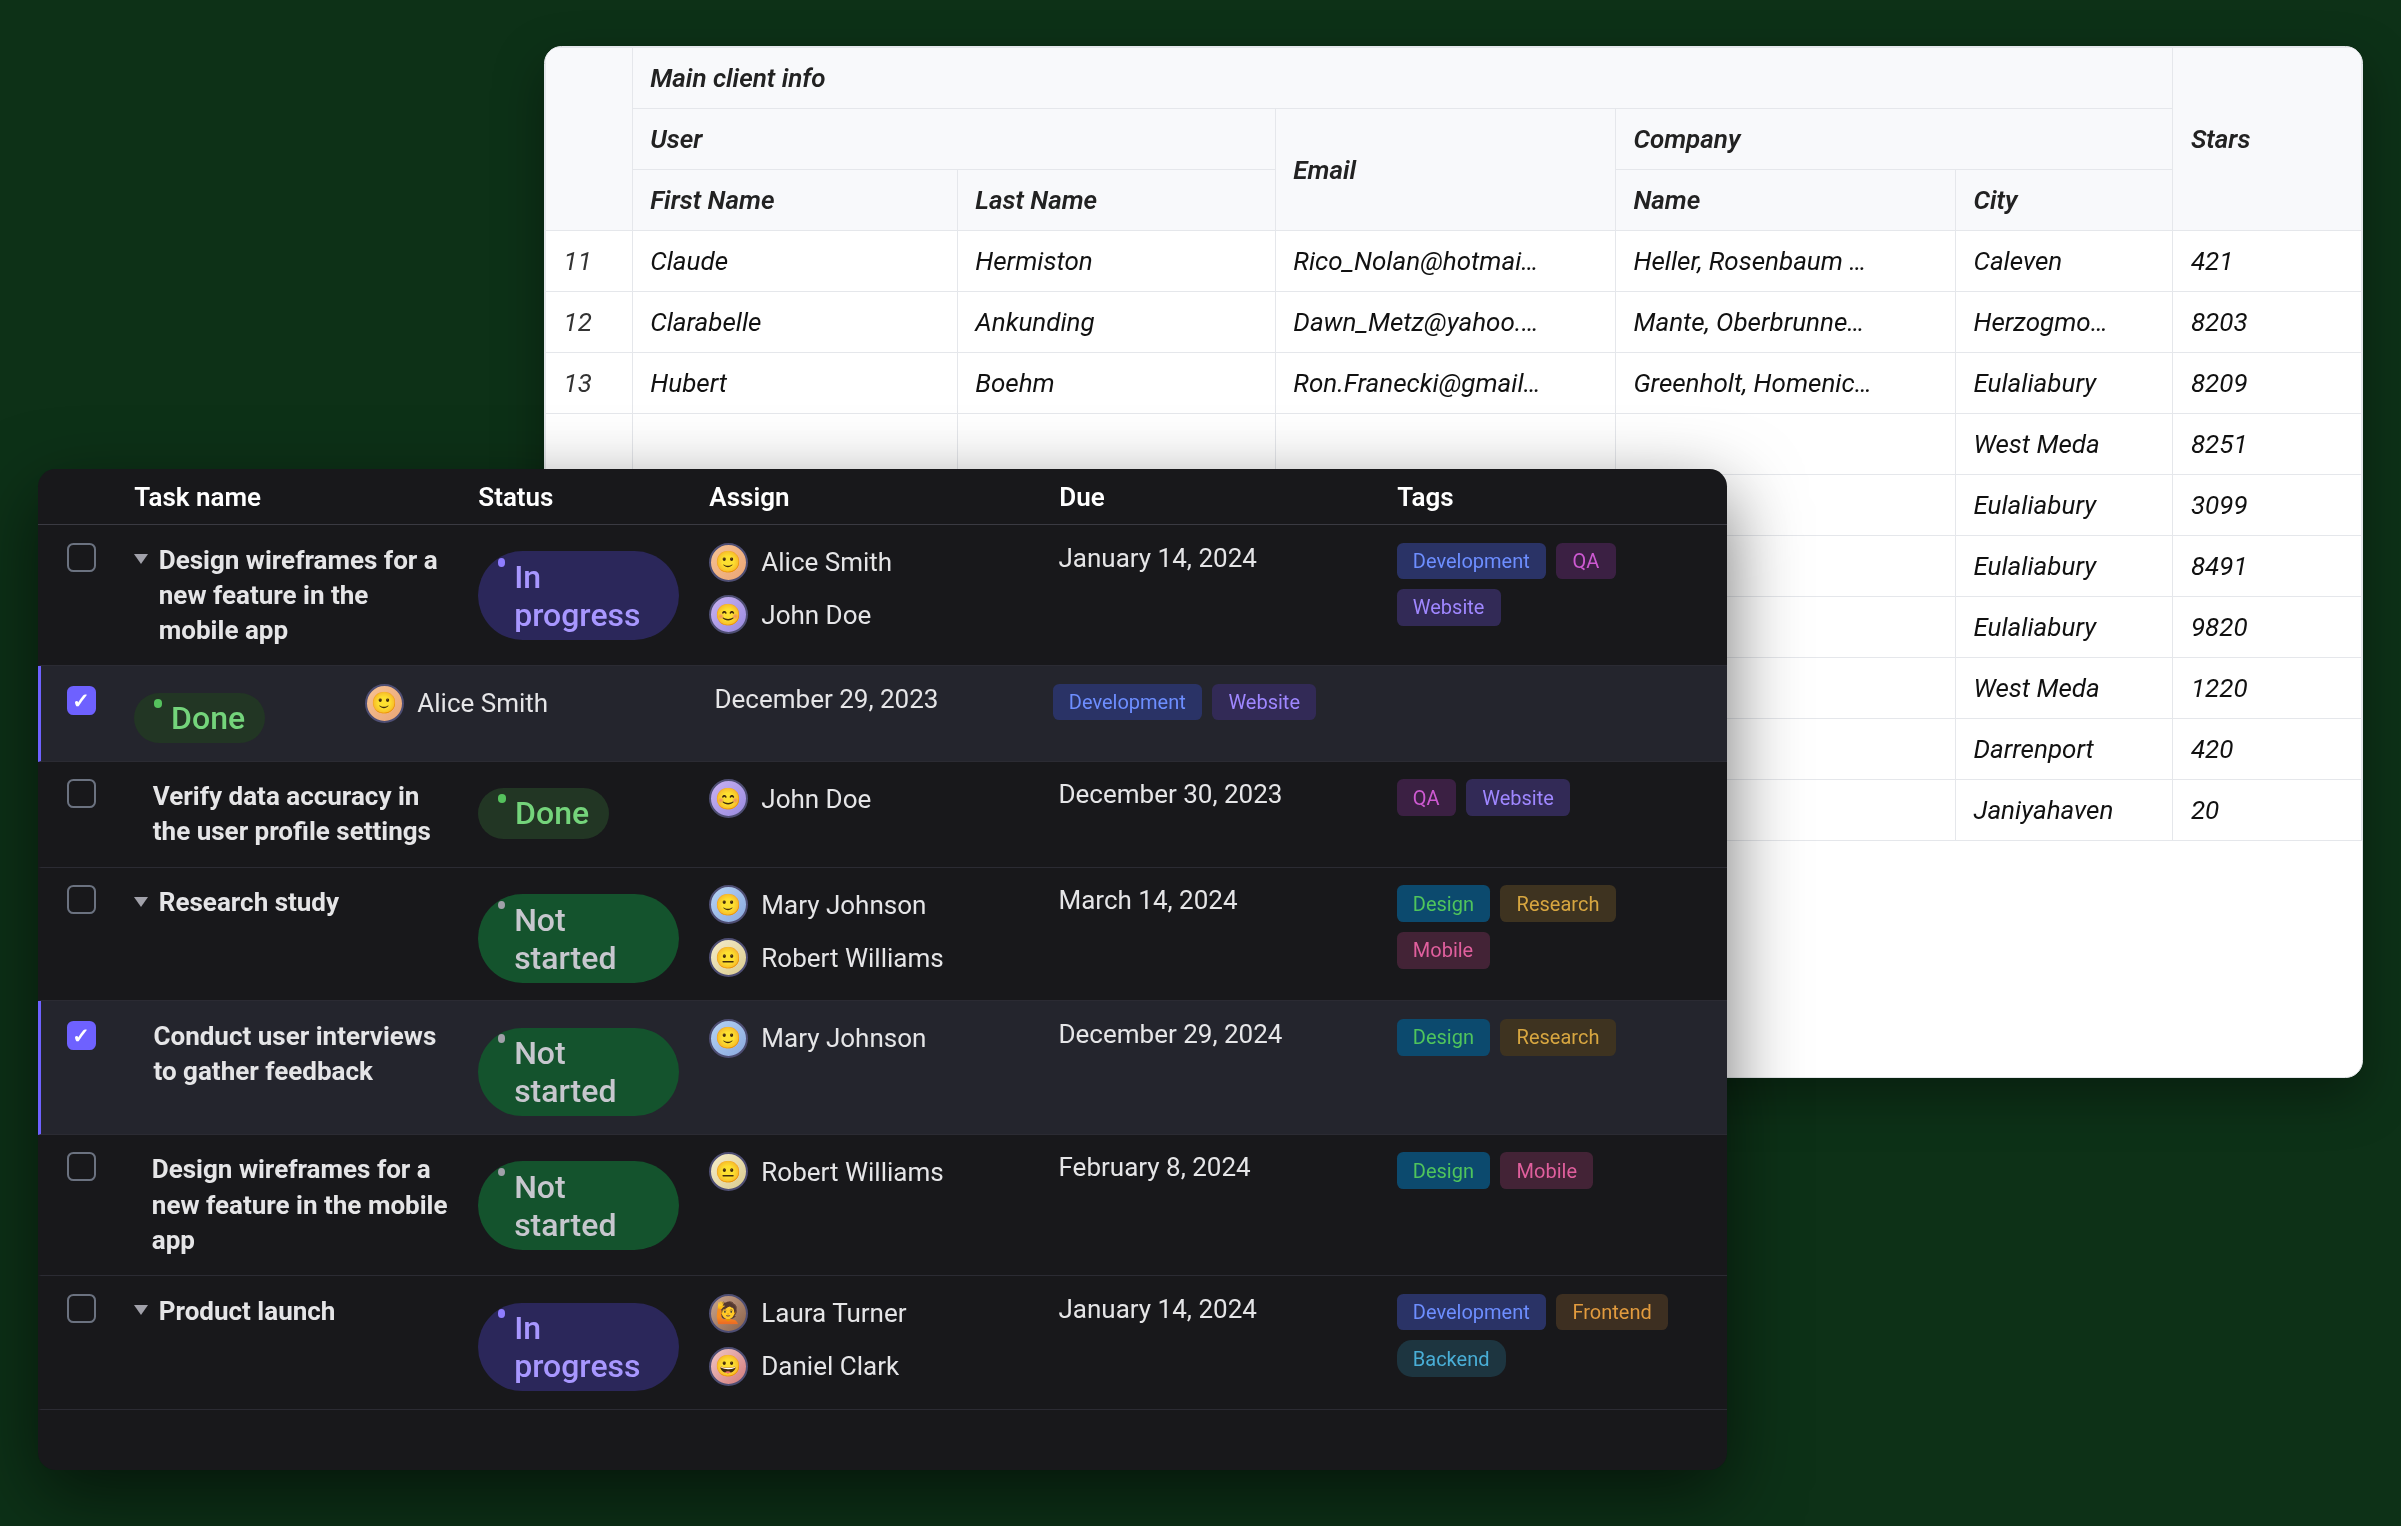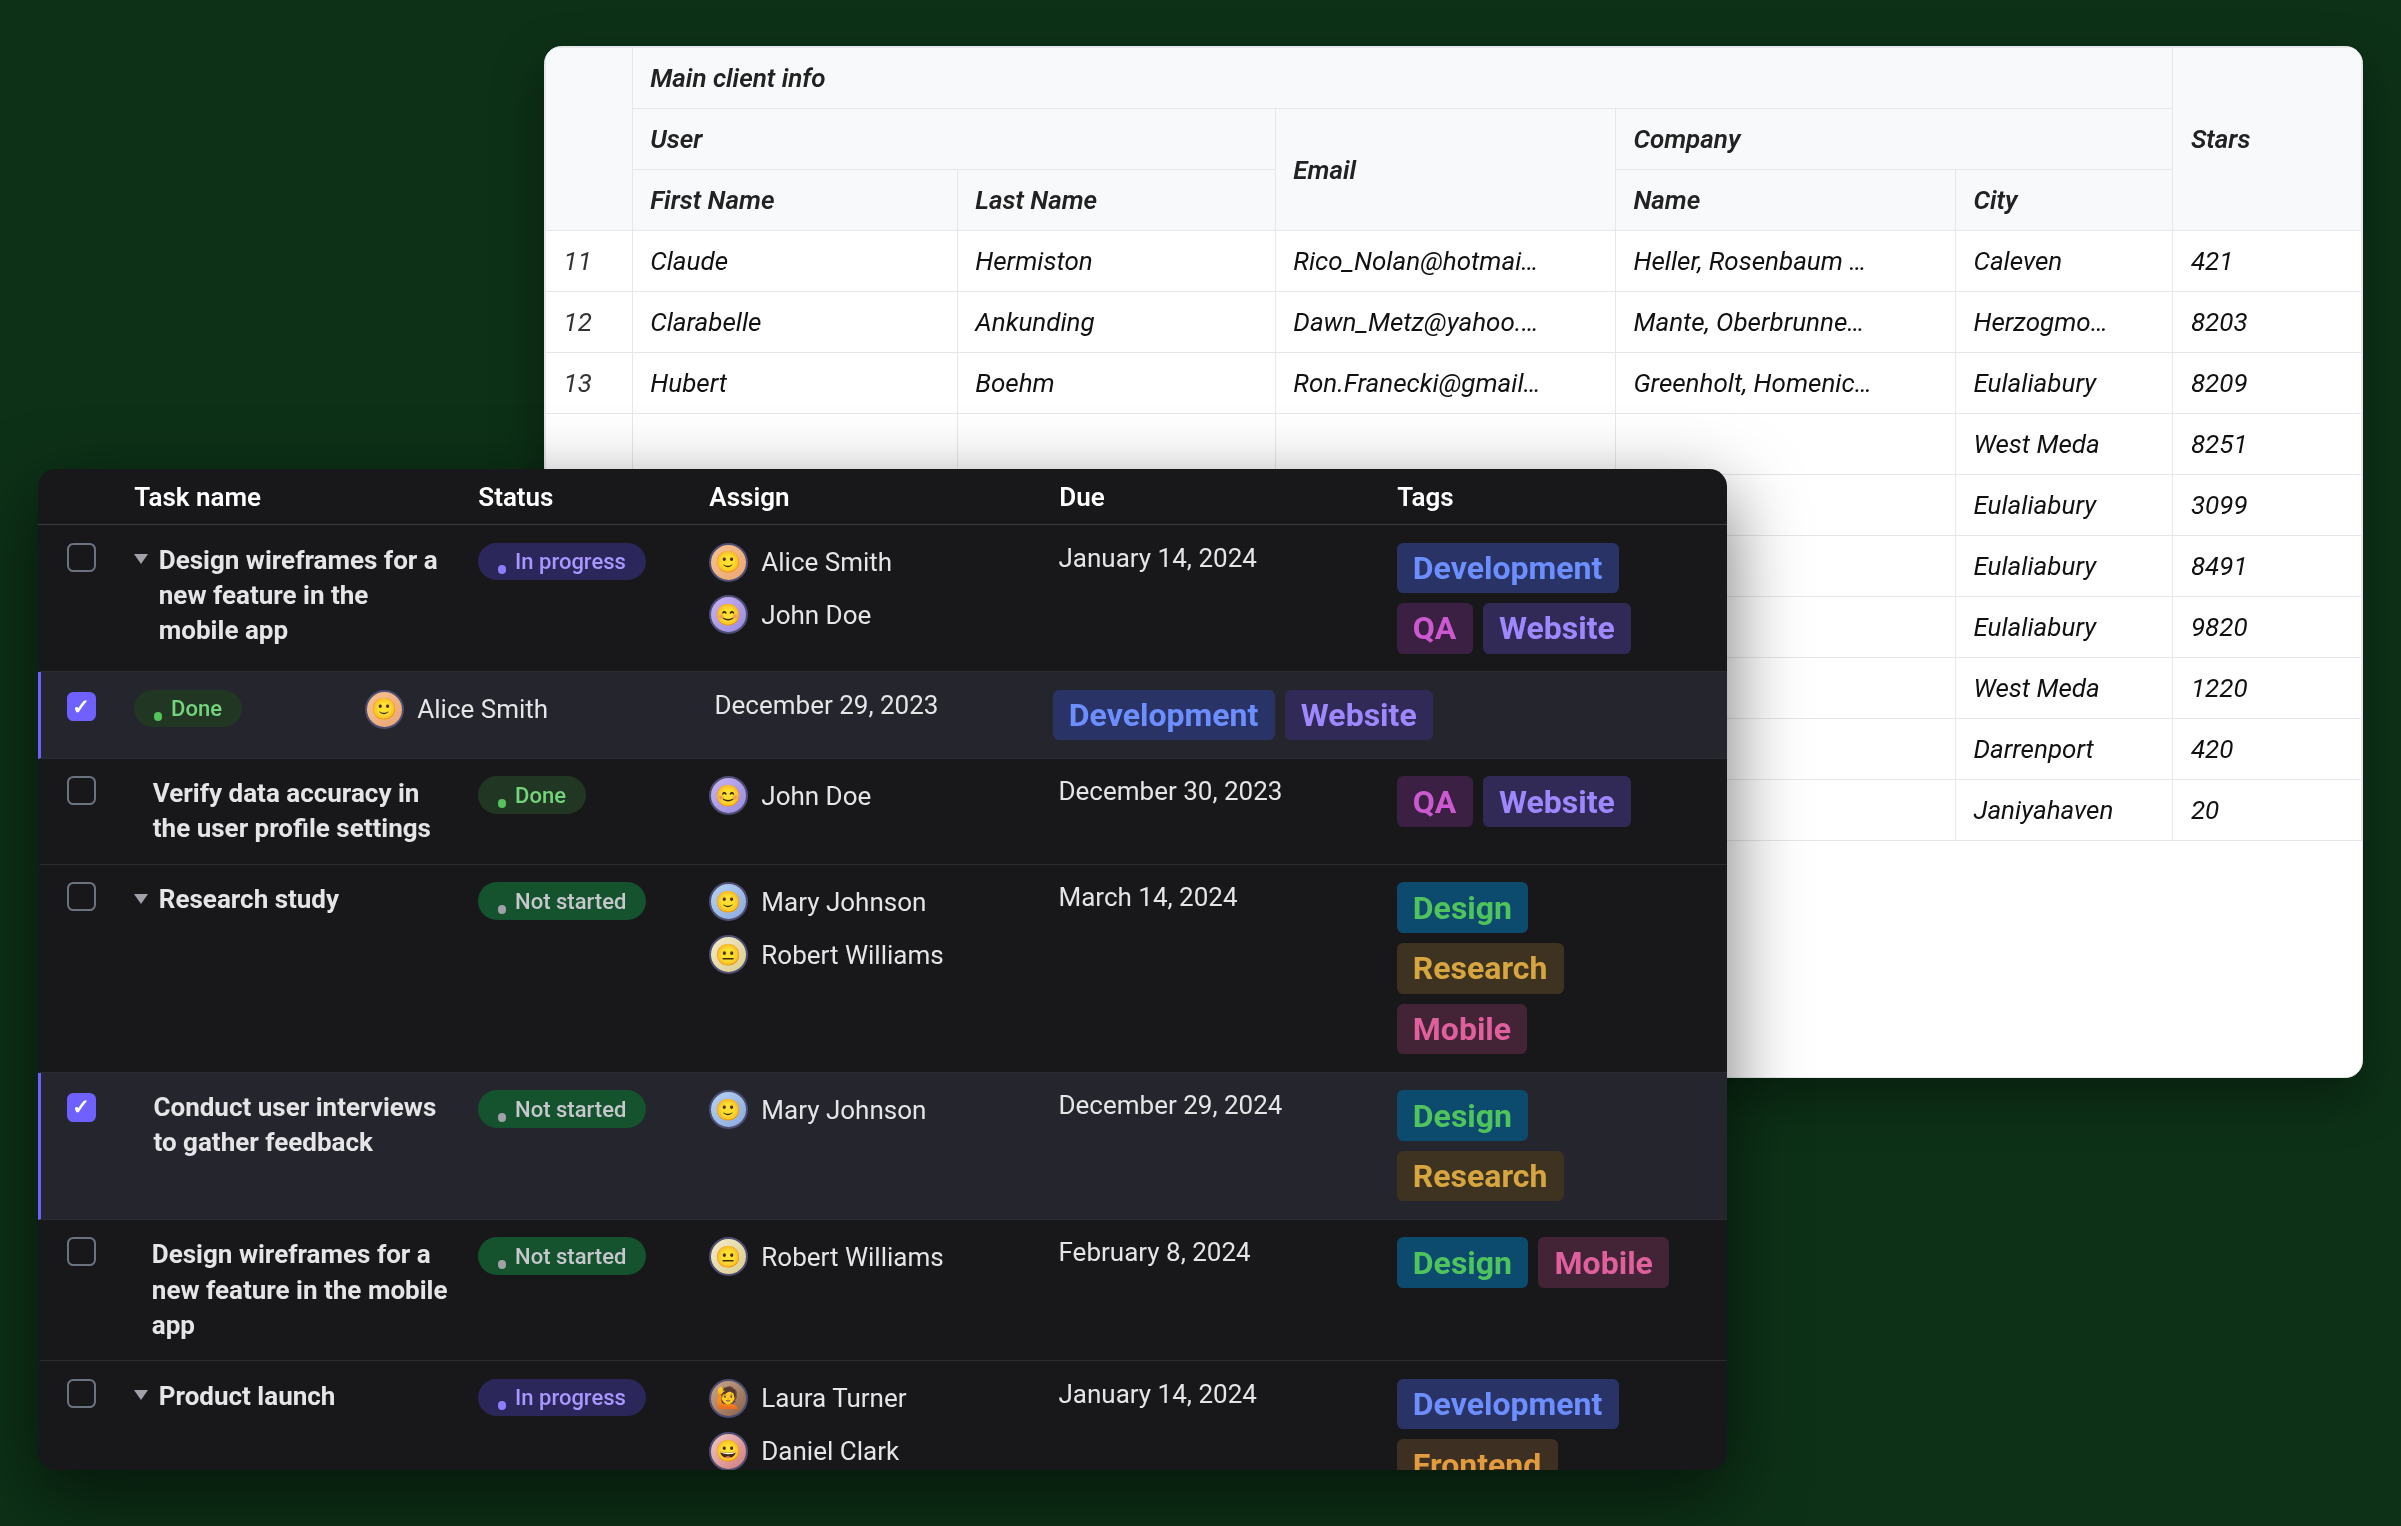--- a/index.html
+++ b/index.html
@@ -127,24 +127,24 @@
     margin-top: 11.3px;
   }
   .nocaret {
     display:inline-block;
     width:15px;
     height:10px;
     margin-top:11.3px;
   }
 
   .pill {
-    display:inline-flex; align-items:flex-end; gap:8.8px;
+    display:inline-flex; align-items:flex-start; gap:8.8px;
     border-radius: 625px;
     padding: 6.3px 20px;
-    font-size: 22px;
+    font-size: 32px;
     font-weight: 500;
   }
   .pill .dot { width:8.8px; height:8.8px; border-radius:50%; }
   .pill.inprogress { background:#2b275a; color:#a897ff; }
   .pill.inprogress .dot { background:#8f7dff; }
   .pill.done { background:#223624; color:#74d47b; }
   .pill.done .dot { background:#55c25d; }
   .pill.notstarted { background:#14532d; color:#c7c7ce; }
   .pill.notstarted .dot { background:#a1a1aa; }
 
@@ -161,22 +161,22 @@
   .avatar.a2{background:linear-gradient(135deg,#c9b2f2,#988adf);}
   .avatar.a3{background:linear-gradient(135deg,#b6d3f4,#8aa9de);}
   .avatar.a4{background:linear-gradient(135deg,#f4eccb,#dacb8e);}
   .avatar.a6{background:linear-gradient(135deg,#caa68f,#8a6148);}
   .avatar.a7{background:linear-gradient(135deg,#f0c7c7,#d27a7a);}
 
   .tags { display:flex; flex-wrap:wrap; gap:10px; }
   .tag {
     padding: 6.3px 16.3px;
     border-radius: 6.3px;
-    font-size: 32px;
-    font-weight: 700;
+    font-size: 20px;
+    font-weight: 400;
   }
   .tag.development { background:#2a3366; color:#6d8eff; }
   .tag.qa          { background:#3b2043; color:#cd59d1; }
   .tag.website     { background:#322a56; color:#9f87ff; }
   .tag.design      { background:#0c4a6e; color:#4fc45c; }
   .tag.research    { background:#3e3320; color:#d7a640; }
   .tag.mobile      { background:#432336; color:#e05f9d; }
   .tag.frontend    { background:#3d2f21; color:#e29b3e; }
   .tag.backend     { background:#1d3540; color:#49aed6;border-radius:15px; }
 </style>

